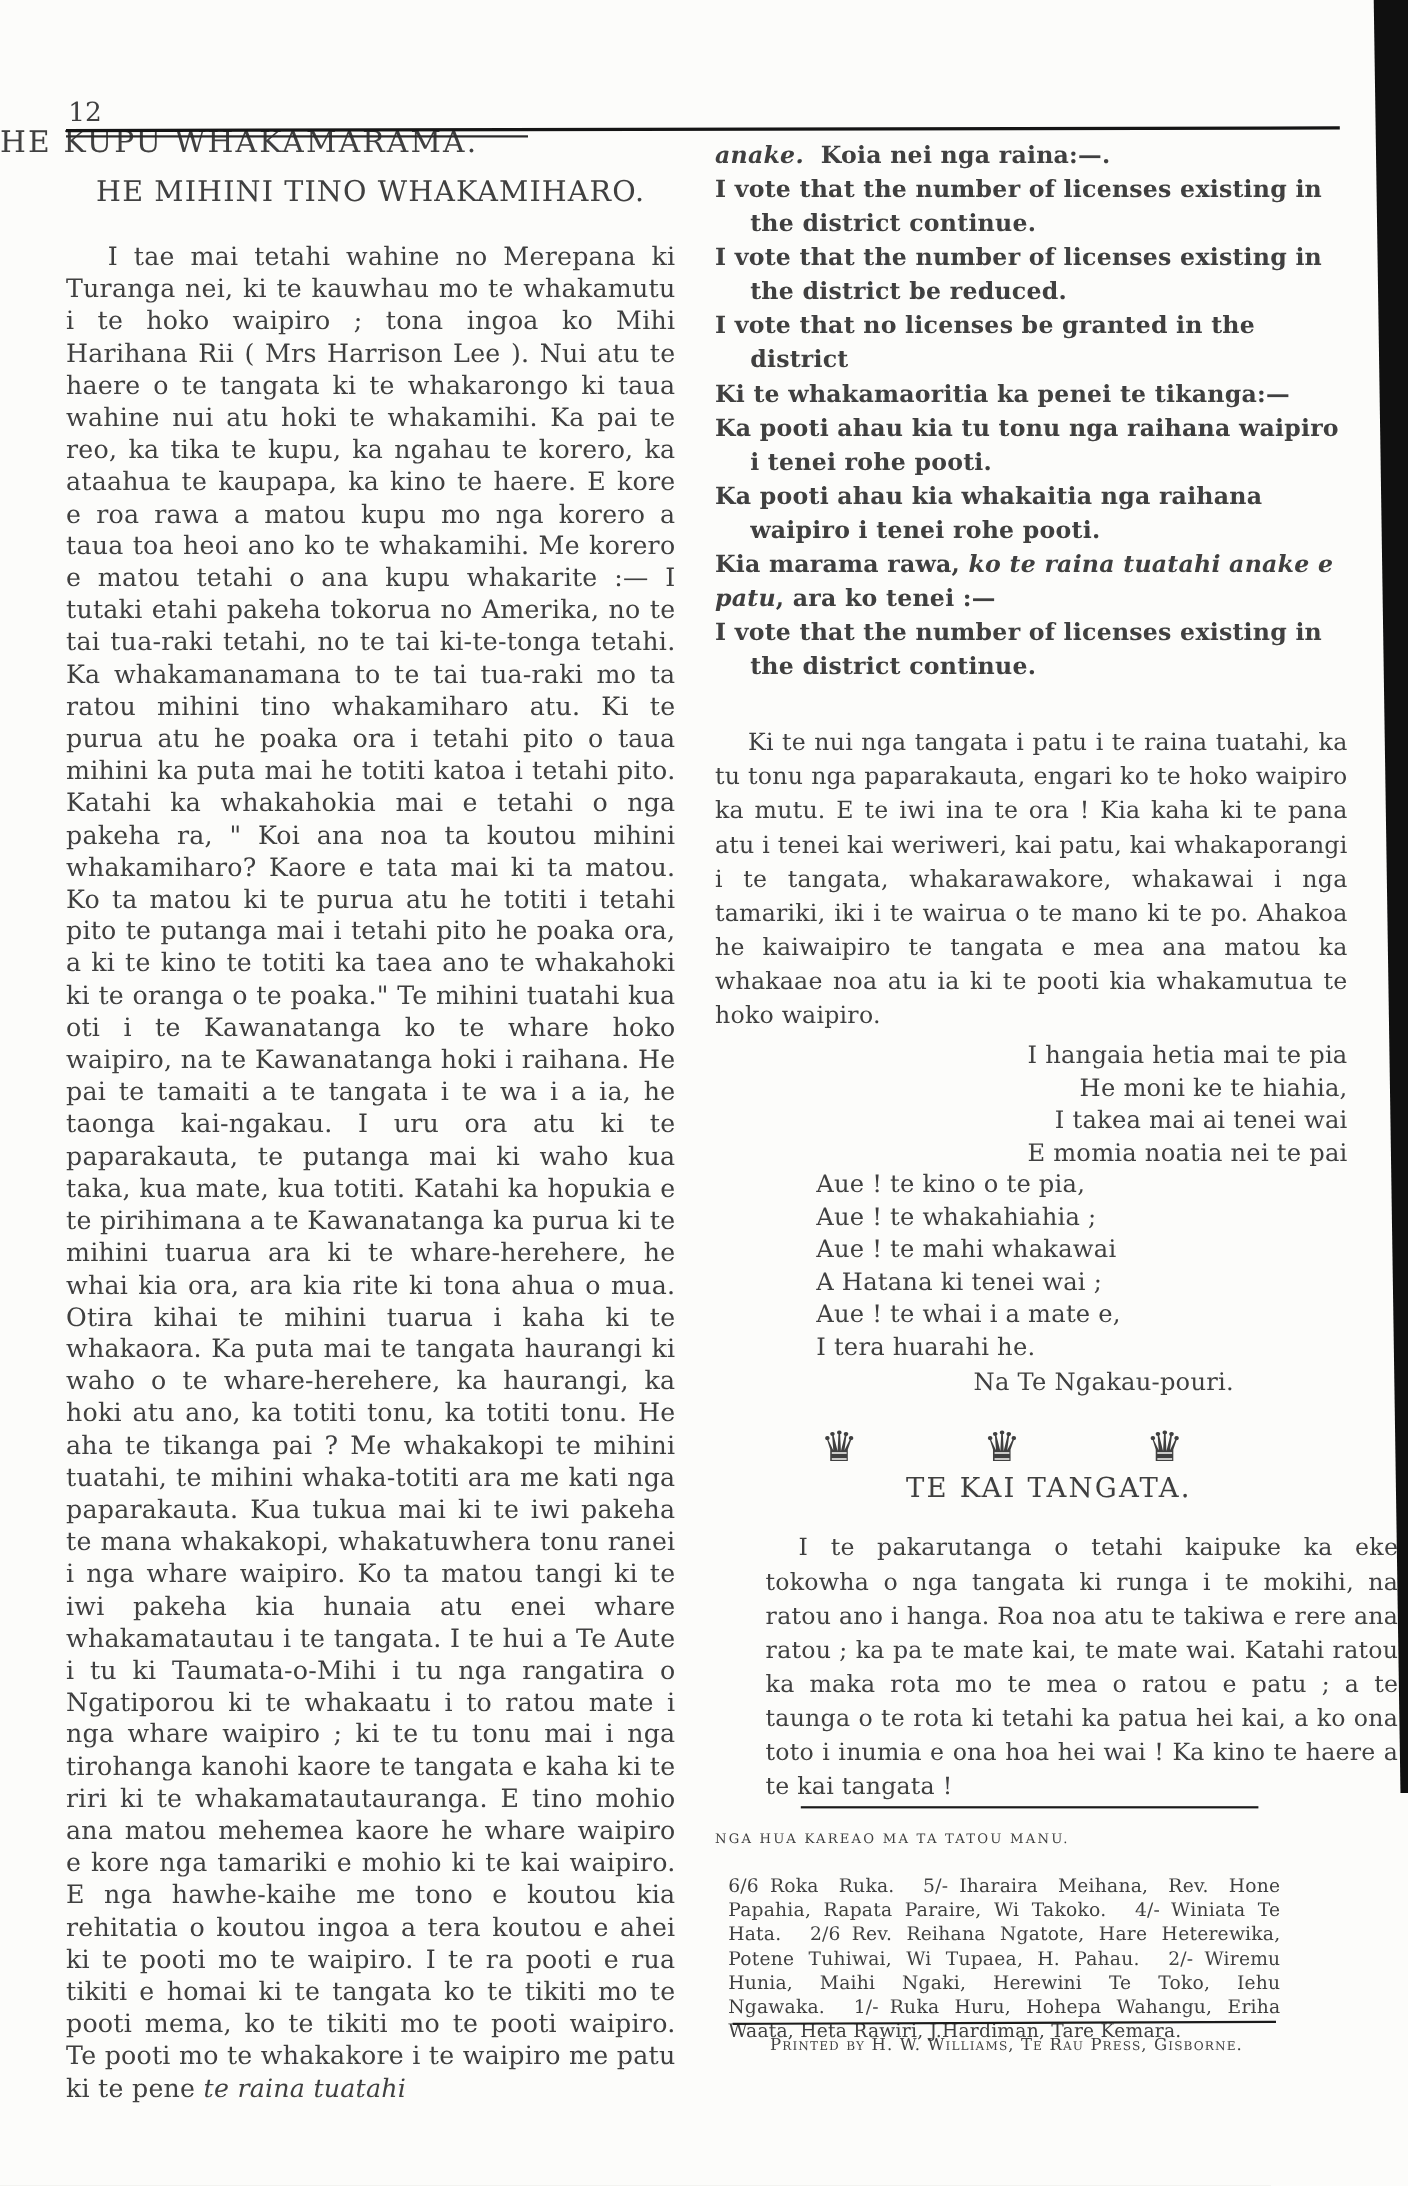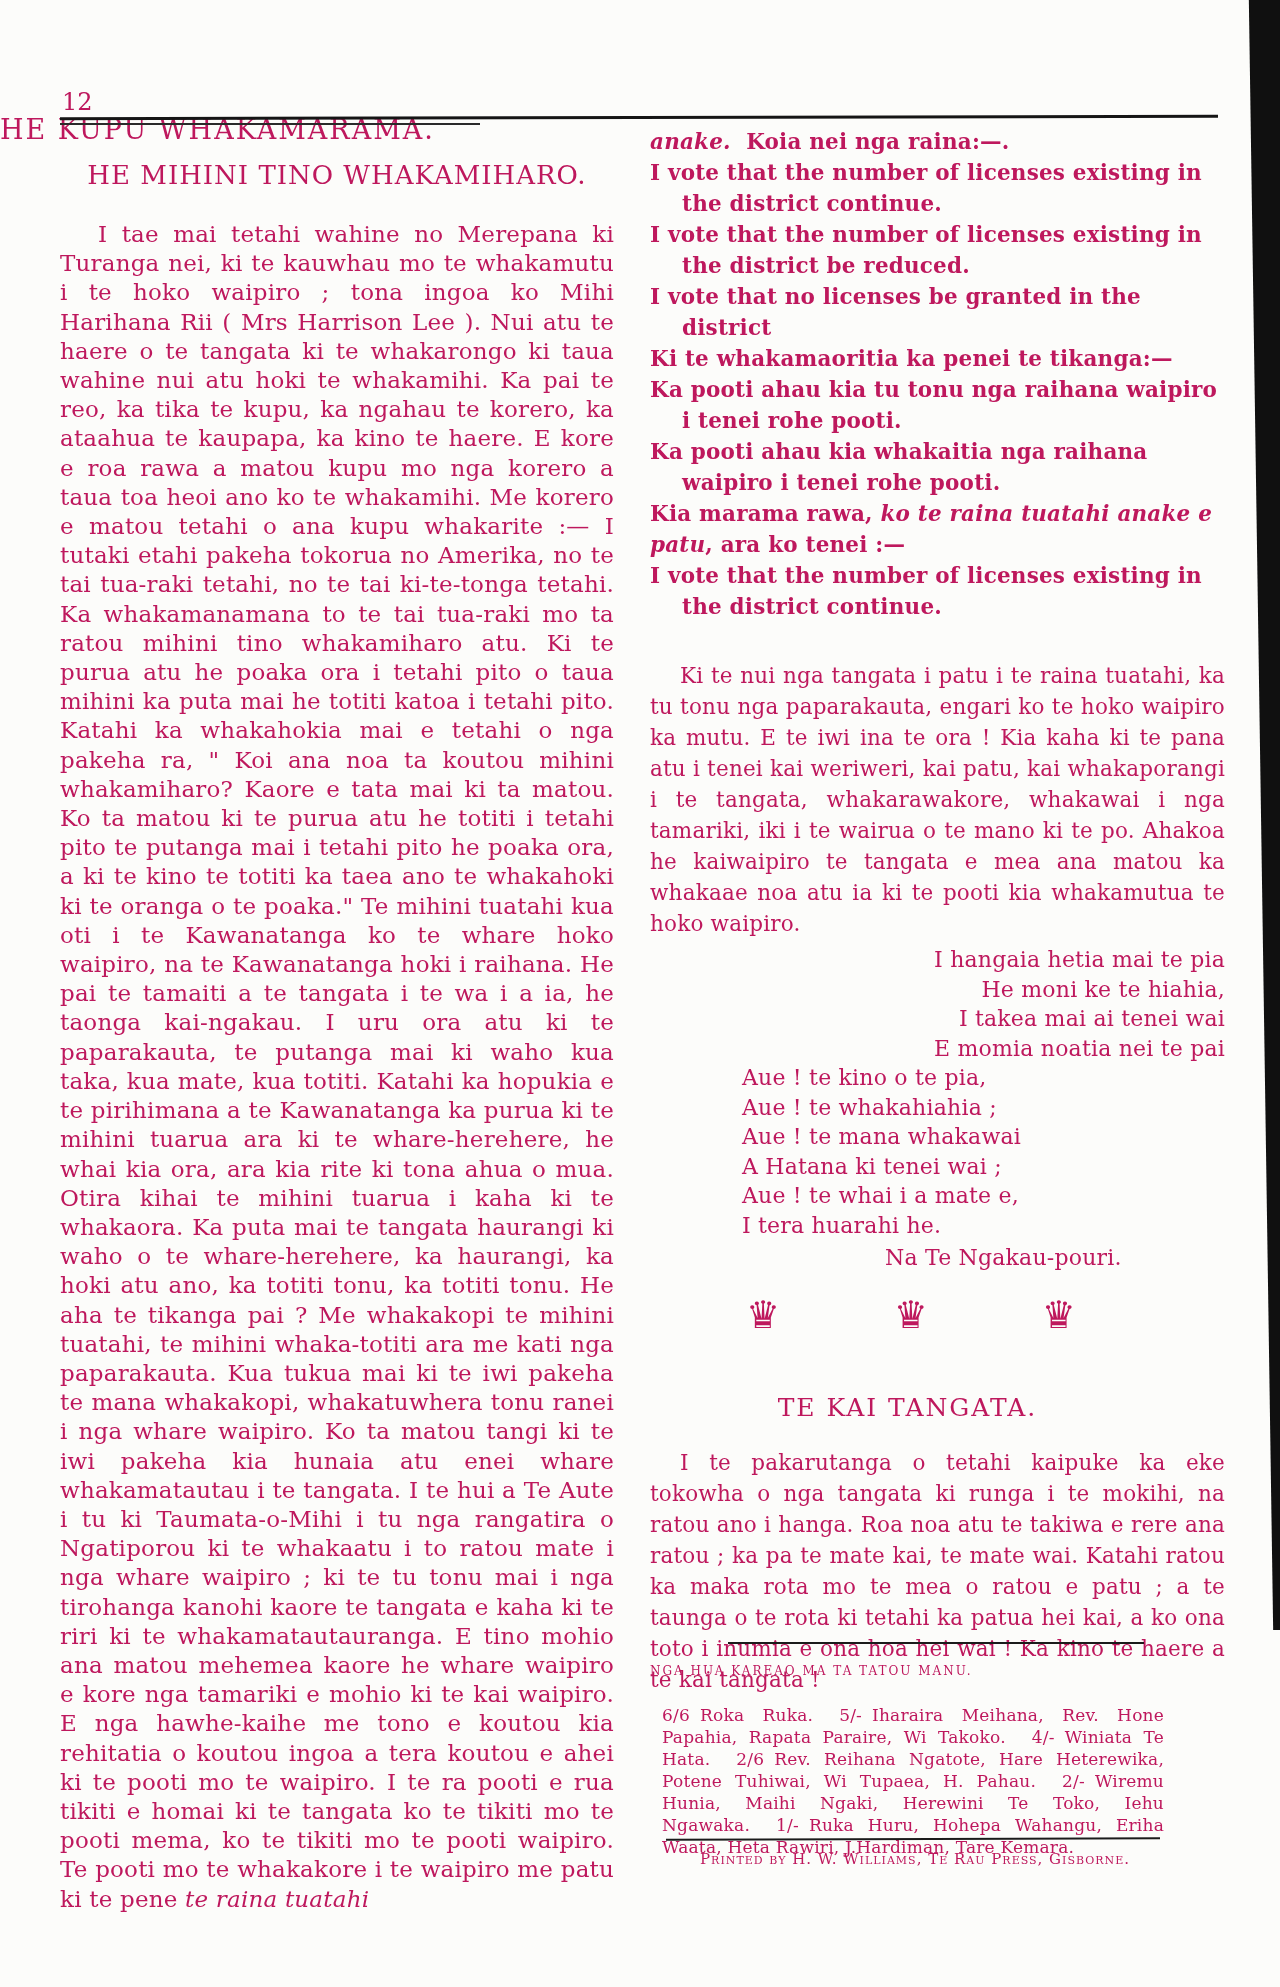--- a/index.html
+++ b/index.html
@@ -1,21 +1,21 @@
 <!DOCTYPE html>
 <html><head>
 <meta charset="utf-8">
 <style>
   html,body{margin:0;padding:0;background:#e8e8e4;}
   .page{
     position:relative;
     width:1280px;height:1987px;
     margin:0 auto;
     background:#fcfcfa;
-    color:#be185d;
+    color:#404040;
     font-family:"DejaVu Serif", serif;
     overflow:hidden;
   }
   
   .edge-band{
     position:absolute;top:0;left:1242px;width:38px;height:1630px;
     background:#101010;
     clip-path:polygon(18% 0,100% 0,100% 100%,82% 100%);
   }
   
@@ -55,21 +55,21 @@
   .poem .l2{margin-left:92px;}
   .poem .attr{margin-left:235px;margin-top:3px;}
 
   .crown-row{
     top:1296px;left:96px;width:330px;
     display:flex;justify-content:space-between;
     font-size:38px;line-height:1;
     font-family:"DejaVu Sans",sans-serif;
   }
 
-  .story{top:1392px;}
+  .story{top:1337px;margin-left:46px;}
   .story h3{
     margin:0 60px 24px 0;text-align:center;font-weight:normal;
     font-size:25px;letter-spacing:2px;
   }
   .story p{margin:0;text-align:justify;text-indent:30px;}
 
   .subs{top:1642px;}
   .subs-rule{width:416px;height:2px;background:#1b1b1b;margin:0 0 12px 78px;}
   .subs h4{
     margin:0 60px 16px 0;text-align:left;font-weight:normal;
@@ -125,21 +125,21 @@
       <p>Ki te nui nga tangata i patu i te raina tuatahi, ka tu tonu nga paparakauta, engari ko te hoko waipiro ka mutu. E te iwi ina te ora ! Kia kaha ki te pana atu i tenei kai weriweri, kai patu, kai whakaporangi i te tangata, whakarawakore, whakawai i nga tamariki, iki i te wairua o te mano ki te po. Ahakoa he kaiwaipiro te tangata e mea ana matou ka whakaae noa atu ia ki te pooti kia whakamutua te hoko waipiro.</p>
     </div>
 
     <div class="rc-block poem">
       <div class="l1">I hangaia hetia mai te pia</div>
       <div class="l1">He moni ke te hiahia,</div>
       <div class="l1">I takea mai ai tenei wai</div>
       <div class="l1">E momia noatia nei te pai</div>
       <div class="l2">Aue ! te kino o te pia,</div>
       <div class="l2">Aue ! te whakahiahia ;</div>
-      <div class="l2">Aue ! te mana whakawai</div>
+      <div class="l2">Aue ! te mahi whakawai</div>
       <div class="l2">A Hatana ki tenei wai ;</div>
       <div class="l2">Aue ! te whai i a mate e,</div>
       <div class="l2">I tera huarahi he.</div>
       <div class="attr">Na Te Ngakau-pouri.</div>
     </div>
 
     <div class="rc-block crown-row">
       <span>♛</span>
       <span>♛</span>
       <span>♛</span>

